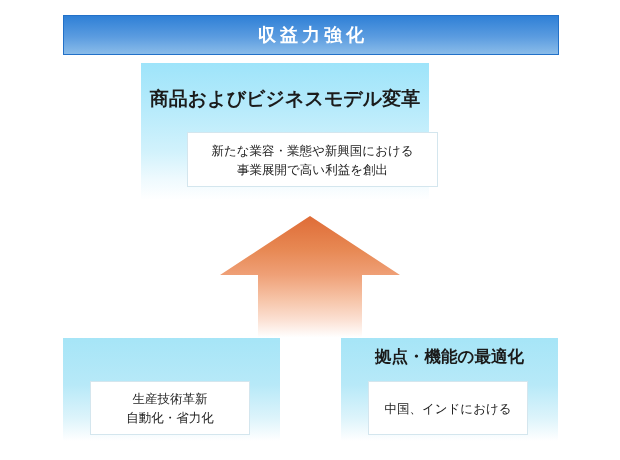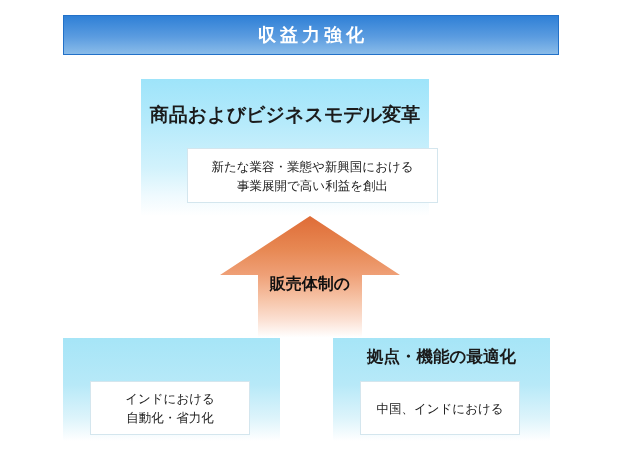--- a/index.html
+++ b/index.html
@@ -28,21 +28,21 @@
     border:1px solid var(--banner-border);
     display:flex;align-items:center;justify-content:center;
   }
   .banner-label{
     color:#ffffff;font-size:18px;font-weight:bold;letter-spacing:4px;
     text-indent:4px;white-space:nowrap;
   }
 
   
   .main-box{
-    position:absolute;left:141px;top:79px;width:288px;height:137px;
+    position:absolute;left:141px;top:63px;width:288px;height:137px;
     background:linear-gradient(180deg,var(--box-cyan) 0%,#b4eafb 30%,#d2f2fc 65%,#effafe 85%,#ffffff 100%);
   }
   .main-title{
     margin-top:23px;text-align:center;
     font-size:19px;font-weight:bold;color:var(--text-dark);white-space:nowrap;
   }
   .detail-box{
     position:absolute;background:#ffffff;border:1px solid var(--inner-border);
     display:flex;flex-direction:column;align-items:center;justify-content:center;
     color:#232323;
@@ -58,21 +58,21 @@
     color:#101010;
   }
   .arrow-label span{display:block;white-space:nowrap;}
 
   
   .bottom-box{
     position:absolute;top:338px;width:217px;height:103px;
     background:linear-gradient(180deg,var(--box-cyan-soft) 0%,#b7e9f8 45%,#ddf4fb 78%,#ffffff 100%);
   }
   .bottom-box.left{left:63px;}
-  .bottom-box.right{left:333px;}
+  .bottom-box.right{left:341px;}
   .bottom-title{
     margin-top:8px;text-align:center;
     font-size:16.5px;font-weight:bold;color:var(--text-dark);white-space:nowrap;
   }
   .bottom-box .detail-box{left:27px;top:43px;width:160px;height:54px;}
 </style>
 </head>
 <body>
 
 <div class="canvas">
@@ -97,26 +97,25 @@
         <stop offset="0.32" stop-color="#efa077"></stop>
         <stop offset="0.45" stop-color="#f6c3a6"></stop>
         <stop offset="0.56" stop-color="#fbdfd1"></stop>
         <stop offset="0.66" stop-color="#ffffff"></stop>
         <stop offset="1" stop-color="#ffffff"></stop>
       </linearGradient>
     </defs>
     <polygon points="90,0 180,59 142,59 142,184 38,184 38,59 0,59" fill="url(#arrowGrad)"></polygon>
   </svg>
   <div class="arrow-label">
-    <span>販売体制の</span>
   </div>
 
   <div class="bottom-box left">
     <div class="detail-box">
-      <span class="detail-line">インドにおける</span>
+      <span class="detail-line">生産技術革新</span>
       <span class="detail-line">自動化・省力化</span>
     </div>
   </div>
 
   <div class="bottom-box right">
     <div class="bottom-title">拠点・機能の最適化</div>
     <div class="detail-box">
       <span class="detail-line">中国、インドにおける</span>
     </div>
   </div>

